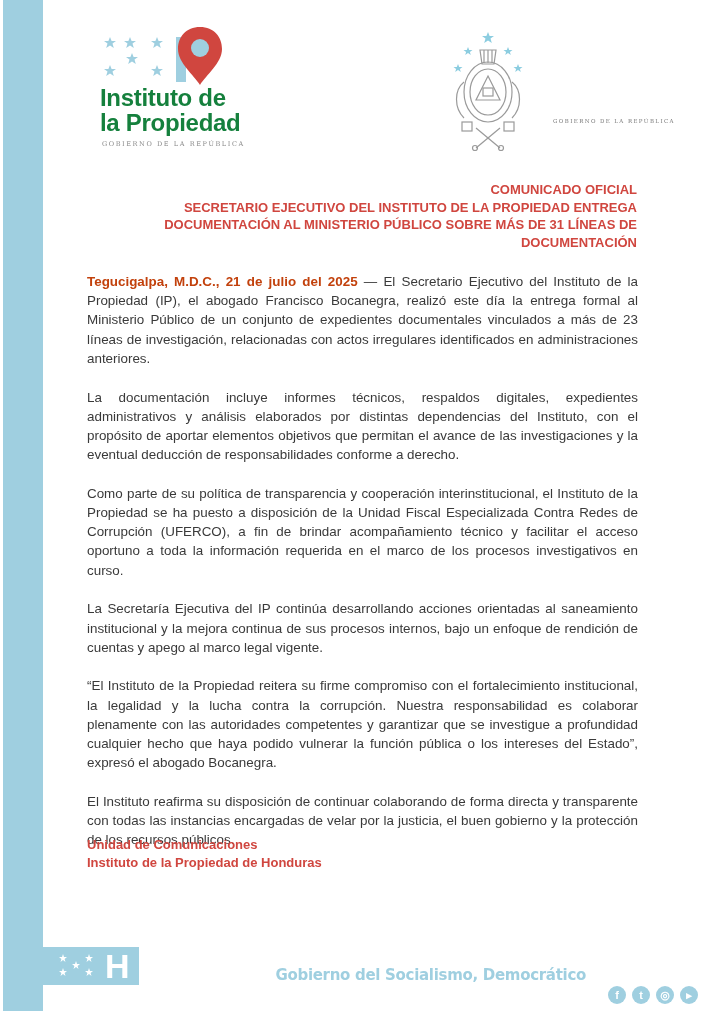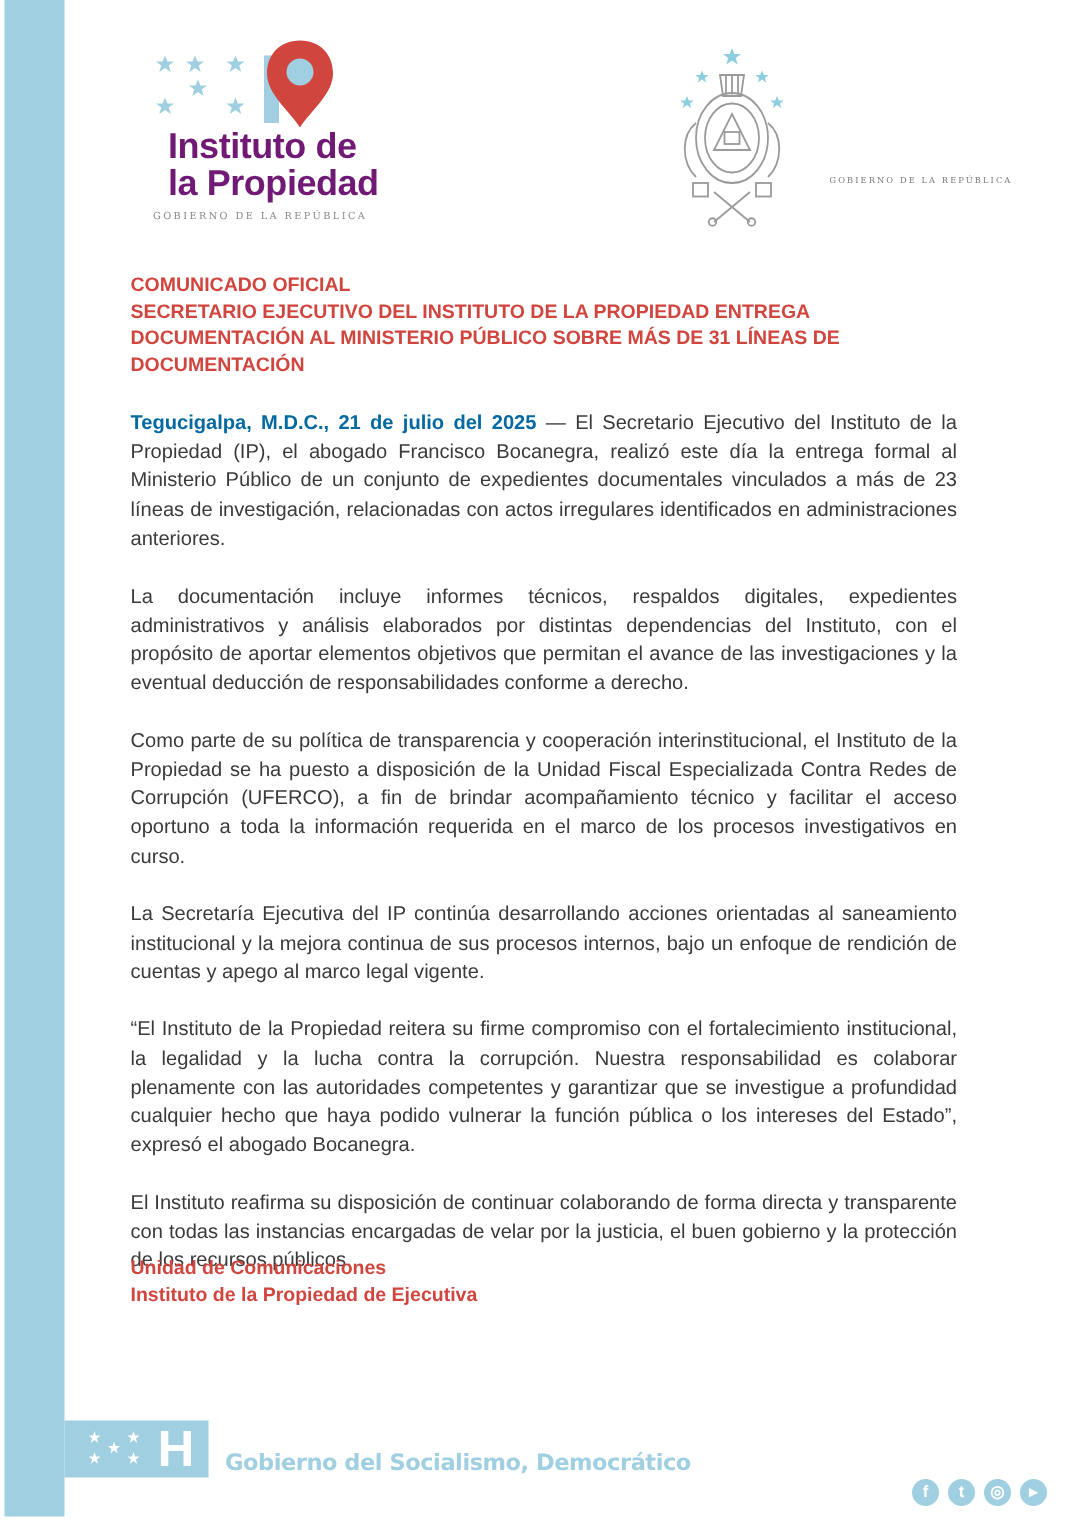--- a/index.html
+++ b/index.html
@@ -7,39 +7,39 @@
   body { position: relative; font-family: "Liberation Sans", sans-serif; }
 
   .stripe { position: absolute; left: 3px; top: 0; width: 40px; height: 1011px; background: #9fcfe0; }
   .stripe-bar { position: absolute; left: 43px; top: 947px; width: 96px; height: 38px; background: #9fcfe0; }
   .stripe-bar .stars { position: absolute; left: 16px; top: 5px; width: 36px; height: 28px; }
   .stripe-bar .h-letter { position: absolute; left: 62px; top: 1px; color: #ffffff; font-weight: bold; font-size: 34px; line-height: 36px; font-family: "Liberation Sans", sans-serif; }
 
   
   .ip-logo { position: absolute; left: 100px; top: 25px; width: 155px; height: 130px; }
   .ip-logo svg { position: absolute; left: 0; top: 0; }
-  .ip-name { position: absolute; left: 0; top: 60px; color: #701a75; font-weight: bold; font-size: 24px; line-height: 25px; letter-spacing: -0.3px; white-space: nowrap; margin-left: 12px; }
+  .ip-name { position: absolute; left: 0; top: 60px; color: #15803d; font-weight: bold; font-size: 24px; line-height: 25px; letter-spacing: -0.3px; white-space: nowrap; }
   .ip-sub { position: absolute; left: 2px; top: 115px; color: #8a8a8a; font-family: "DejaVu Serif", serif; font-size: 6.5px; letter-spacing: 1.6px; white-space: nowrap; }
 
   
   .hn-logo { position: absolute; left: 450px; top: 30px; width: 250px; height: 125px; }
   .hn-title { position: absolute; left: 89px; top: 57px; color: #8ccde0; font-weight: bold; font-size: 26px; letter-spacing: -0.5px; line-height: 28px; white-space: nowrap; }
   .hn-sub { position: absolute; left: 103px; top: 88px; color: #7a7a7a; font-family: "DejaVu Serif", serif; font-size: 5.5px; letter-spacing: 1.4px; white-space: nowrap; }
 
   
-  .title-block { position: absolute; left: 87px; top: 181px; width: 550px; text-align: left; color: #d0463f; font-weight: bold; font-size: 13px; line-height: 17.5px; }
+  .title-block { position: absolute; left: 87px; top: 181px; width: 550px; text-align: right; color: #d0463f; font-weight: bold; font-size: 13px; line-height: 17.5px; }
 
   
   .body { position: absolute; left: 87px; top: 272px; width: 551px; color: #3a3a3a; font-size: 13.4px; line-height: 19.2px; text-align: justify; }
   .body p { margin-bottom: 19.5px; }
-  .body .lead { font-weight: bold; color: #0369a1; }
+  .body .lead { font-weight: bold; color: #c2410c; }
 
   .signature { position: absolute; left: 87px; top: 836px; width: 550px; text-align: left; color: #d0463f; font-weight: bold; font-size: 13px; line-height: 18px; }
 
-  .footer-text { position: absolute; left: 150px; top: 964px; width: 436px; text-align: left; color: #9fcfe0; font-weight: bold; font-size: 15px; line-height: 22px; font-family: "DejaVu Sans", sans-serif; letter-spacing: -0.3px; }
+  .footer-text { position: absolute; left: 150px; top: 964px; width: 436px; text-align: right; color: #9fcfe0; font-weight: bold; font-size: 15px; line-height: 22px; font-family: "DejaVu Sans", sans-serif; letter-spacing: -0.3px; }
 
   .social { position: absolute; left: 608px; top: 986px; display: flex; gap: 6px; }
   .social span { width: 18px; height: 18px; border-radius: 50%; background: #9fcfe0; display: flex; align-items: center; justify-content: center; color: #ffffff; font-weight: bold; font-size: 11px; line-height: 18px; }
 </style>
 </head>
 <body>
 
 <div class="stripe"></div>
 <div class="stripe-bar">
   <svg class="stars" viewBox="0 0 36 28">
@@ -118,21 +118,21 @@
   <p><span class="lead">Tegucigalpa, M.D.C., 21 de julio del 2025</span><span> — El Secretario Ejecutivo del Instituto de la Propiedad (IP), el abogado Francisco Bocanegra, realizó este día la entrega formal al Ministerio Público de un conjunto de expedientes documentales vinculados a más de 23 líneas de investigación, relacionadas con actos irregulares identificados en administraciones anteriores.</span></p>
   <p>La documentación incluye informes técnicos, respaldos digitales, expedientes administrativos y análisis elaborados por distintas dependencias del Instituto, con el propósito de aportar elementos objetivos que permitan el avance de las investigaciones y la eventual deducción de responsabilidades conforme a derecho.</p>
   <p>Como parte de su política de transparencia y cooperación interinstitucional, el Instituto de la Propiedad se ha puesto a disposición de la Unidad Fiscal Especializada Contra Redes de Corrupción (UFERCO), a fin de brindar acompañamiento técnico y facilitar el acceso oportuno a toda la información requerida en el marco de los procesos investigativos en curso.</p>
   <p>La Secretaría Ejecutiva del IP continúa desarrollando acciones orientadas al saneamiento institucional y la mejora continua de sus procesos internos, bajo un enfoque de rendición de cuentas y apego al marco legal vigente.</p>
   <p>“El Instituto de la Propiedad reitera su firme compromiso con el fortalecimiento institucional, la legalidad y la lucha contra la corrupción. Nuestra responsabilidad es colaborar plenamente con las autoridades competentes y garantizar que se investigue a profundidad cualquier hecho que haya podido vulnerar la función pública o los intereses del Estado”, expresó el abogado Bocanegra.</p>
   <p>El Instituto reafirma su disposición de continuar colaborando de forma directa y transparente con todas las instancias encargadas de velar por la justicia, el buen gobierno y la protección de los recursos públicos.</p>
 </div>
 
 <div class="signature">
   <div>Unidad de Comunicaciones</div>
-  <div>Instituto de la Propiedad de Ejecutiva</div>
+  <div>Instituto de la Propiedad de Honduras</div>
 </div>
 
 <div class="footer-text">
   <div>Gobierno del Socialismo, Democrático</div>
 </div>
 
 <div class="social">
   <span>f</span>
   <span>t</span>
   <span>◎</span>

